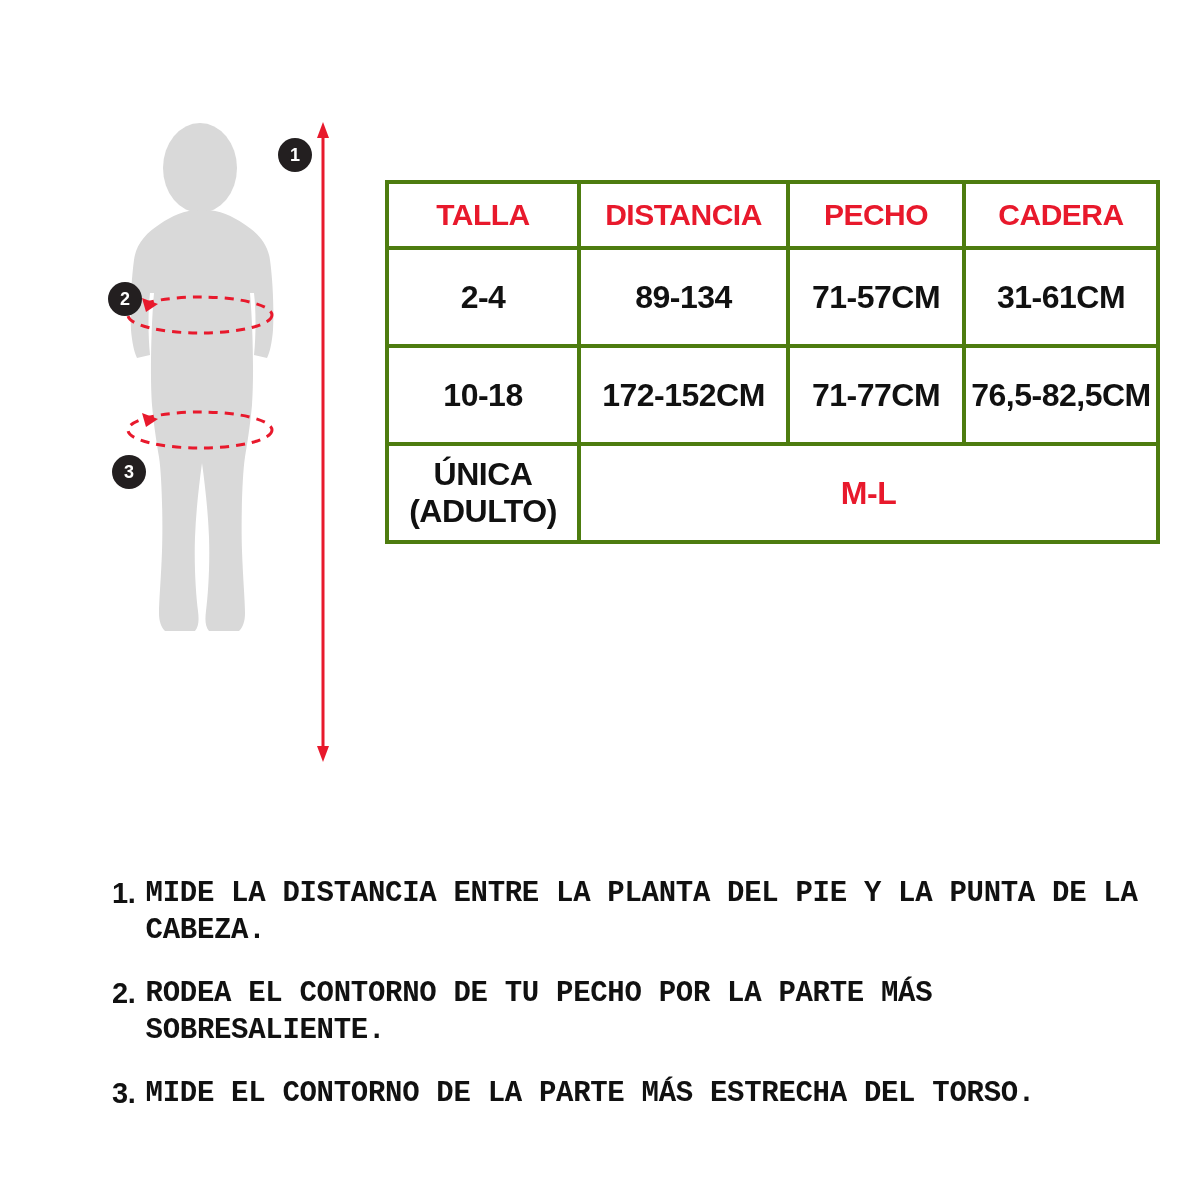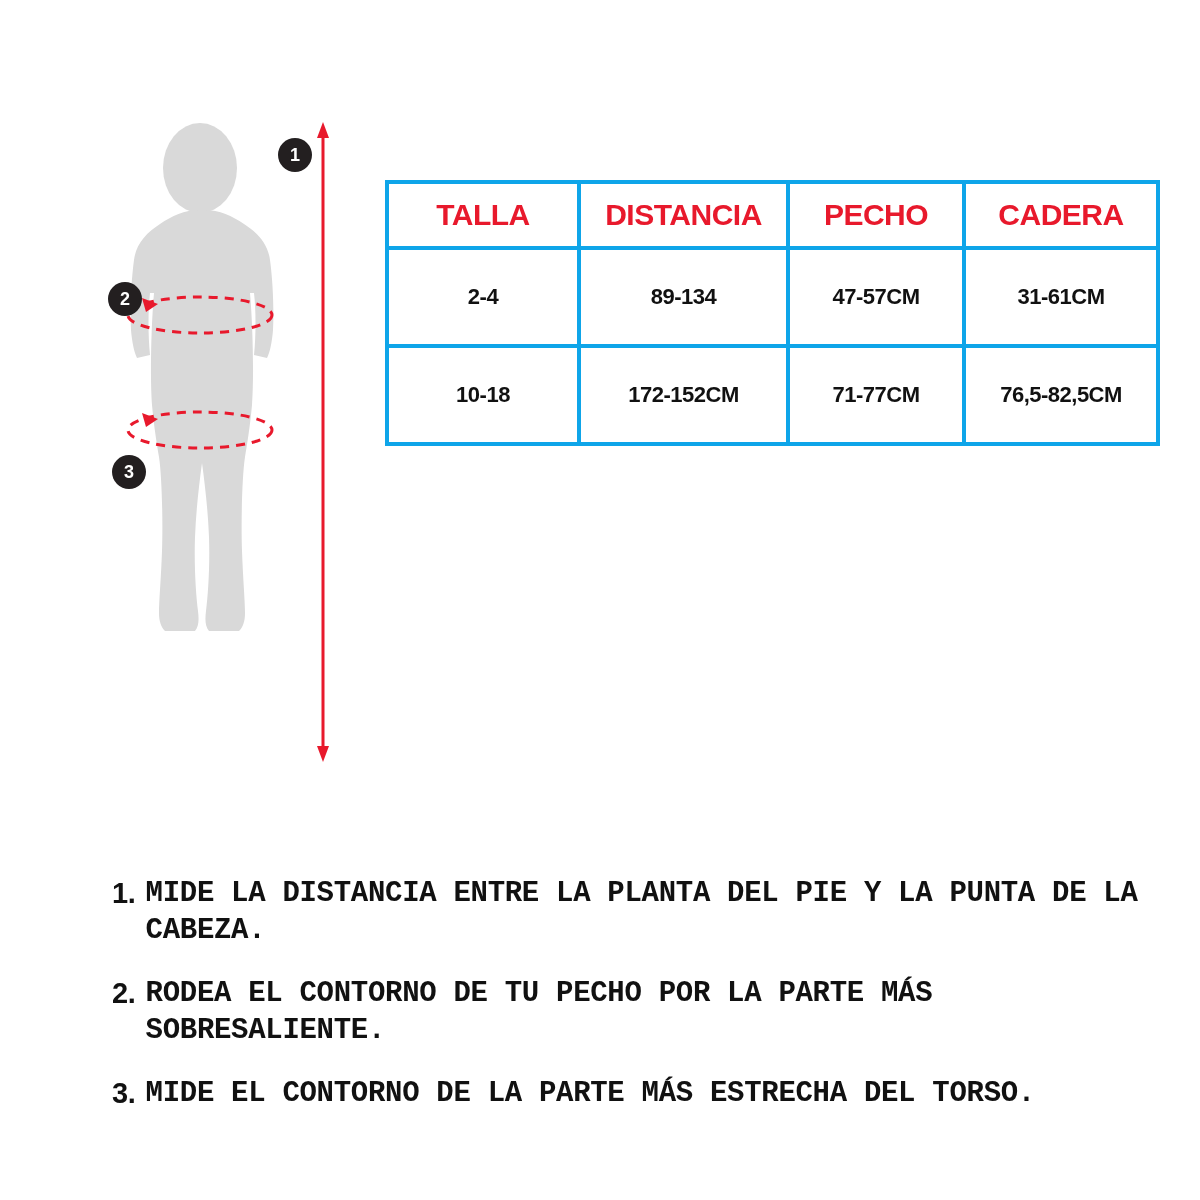--- a/index.html
+++ b/index.html
@@ -47,36 +47,36 @@
   
   #size-table {
     position: absolute;
     left: 385px;
     top: 180px;
     width: 755px;
     border-collapse: collapse;
     table-layout: fixed;
   }
   #size-table td, #size-table th {
-    border: 4px solid #0ea5e9;
+    border: 4px solid #4d7c0f;
     text-align: center;
     font-family: "Liberation Sans", sans-serif;
     font-weight: bold;
     letter-spacing: -0.5px;
     padding: 0;
   }
   #size-table thead th {
     height: 62px;
     color: #e8192c;
     font-size: 30px;
   }
   #size-table tbody td {
     height: 94px;
     color: #111111;
-    font-size: 22px;
+    font-size: 32px;
   }
   .col-talla   { width: 188px; }
   .col-est     { width: 205px; }
   .col-pecho   { width: 172px; }
   .col-cadera  { width: 190px; }
 
   .unica-cell {
     font-size: 30px;
     line-height: 1.15;
   }
@@ -191,29 +191,36 @@
       <th class="col-talla">TALLA</th>
       <th class="col-est">DISTANCIA</th>
       <th class="col-pecho">PECHO</th>
       <th class="col-cadera">CADERA</th>
     </tr>
   </thead>
   <tbody>
     <tr>
       <td>2-4</td>
       <td>89-134</td>
-      <td>47-57CM</td>
+      <td>71-57CM</td>
       <td>31-61CM</td>
     </tr>
     <tr>
       <td>10-18</td>
       <td>172-152CM</td>
       <td>71-77CM</td>
       <td>76,5-82,5CM</td>
     </tr>
+    <tr>
+      <td class="unica-cell">
+        <span>ÚNICA</span>
+        <span class="line2">(ADULTO)</span>
+      </td>
+      <td class="ml-cell" colspan="3">M-L</td>
+    </tr>
   </tbody>
 </table>
 
 <div id="instructions">
   <div class="instruction">
     <span class="num">1.</span>
     <span class="txt">MIDE LA DISTANCIA ENTRE LA PLANTA DEL PIE Y LA PUNTA DE LA CABEZA.</span>
   </div>
   <div class="instruction">
     <span class="num">2.</span>

